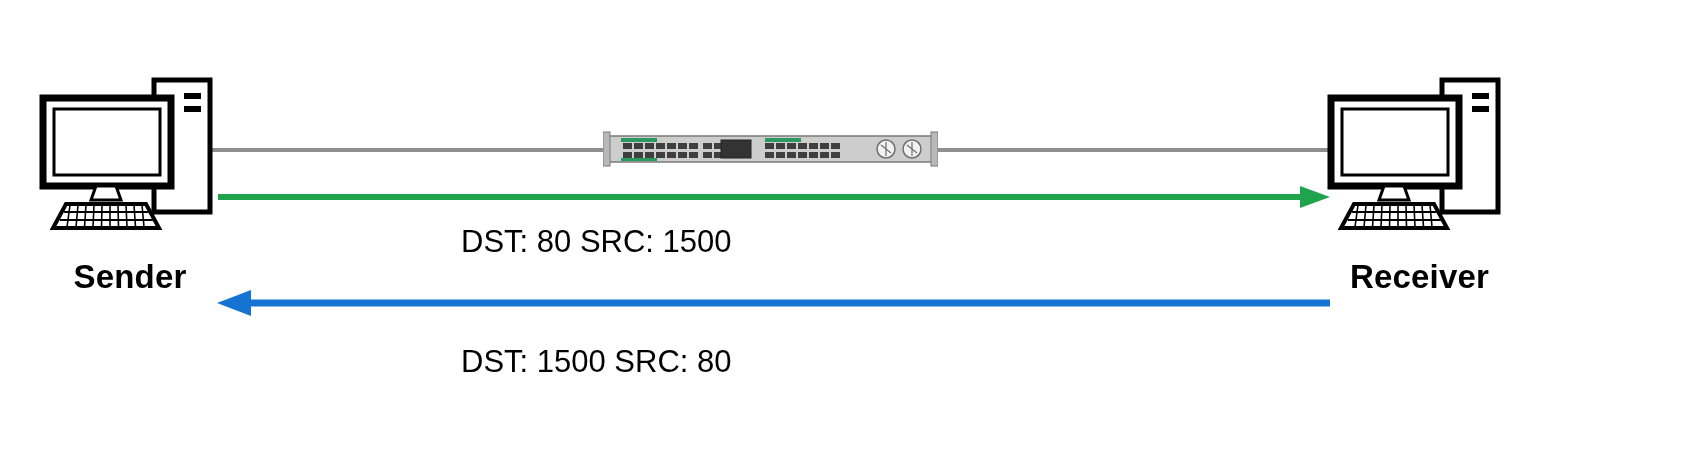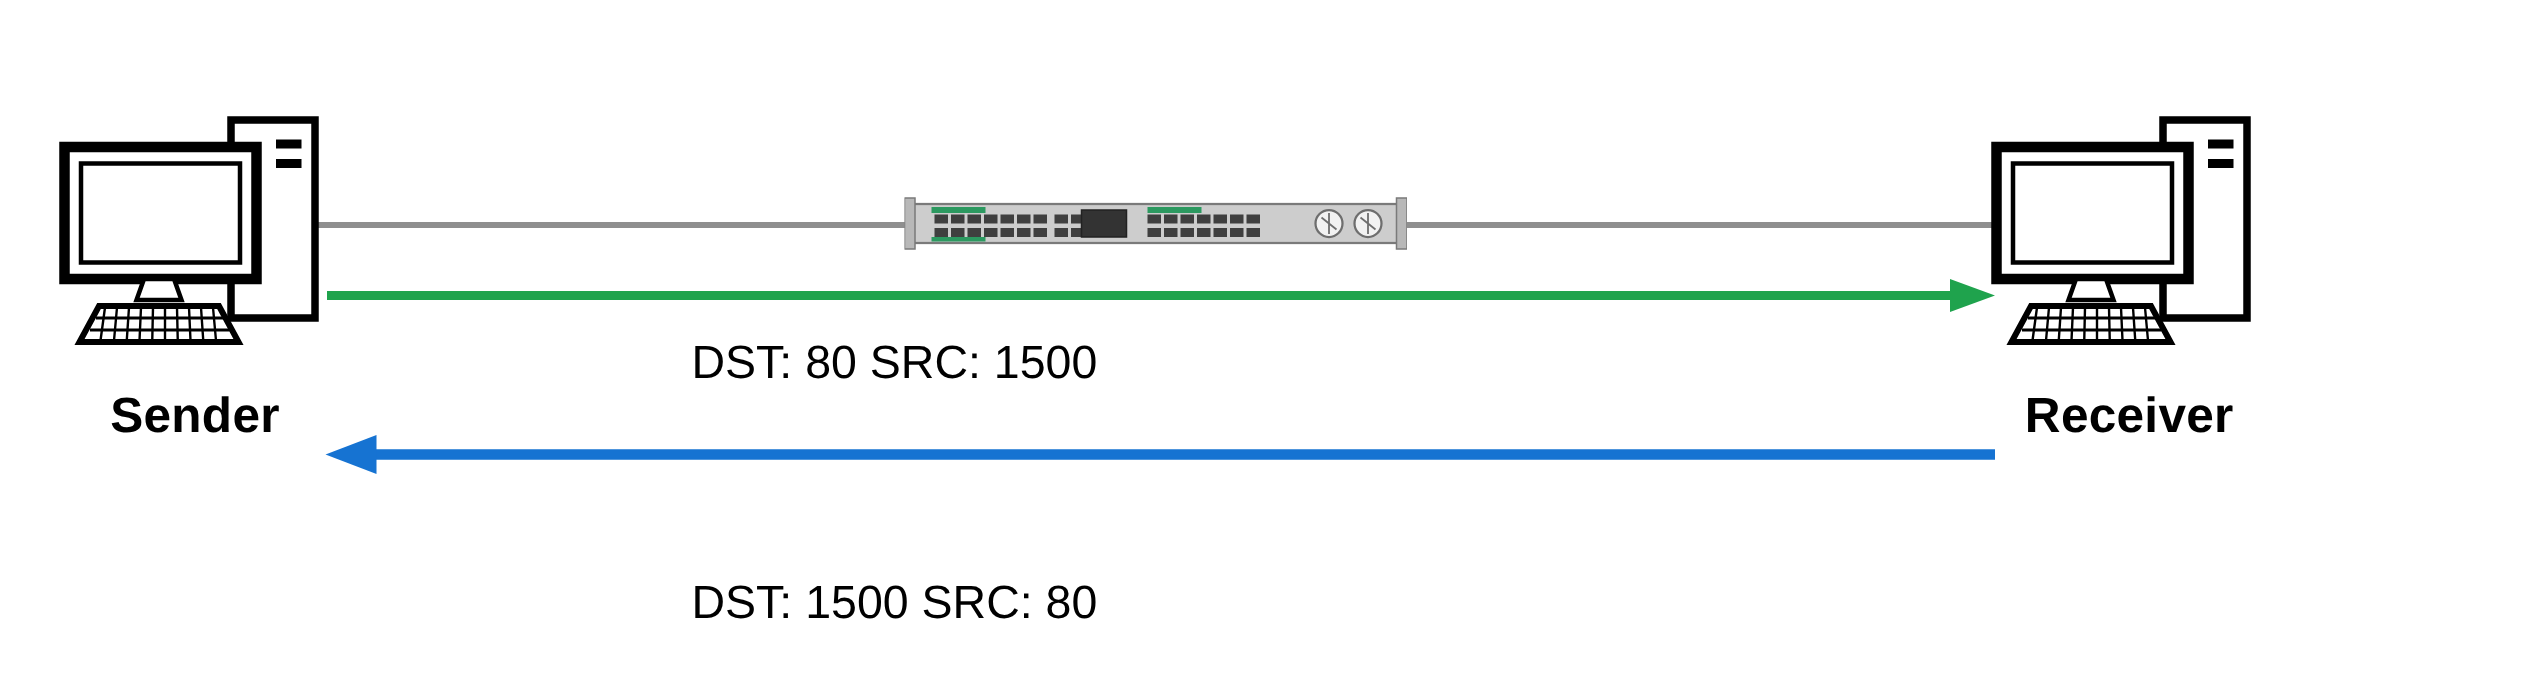--- a/index.html
+++ b/index.html
@@ -29,21 +29,21 @@
   }
 
   .sender-icon   { left: 38px;   top: 76px;  }
   .receiver-icon { left: 1326px; top: 76px;  }
   .sender-name   { left: 35px;   top: 258px; width: 190px; }
   .receiver-name { left: 1322px; top: 258px; width: 195px; }
 
   .switch-box { left: 603px; top: 130px; }
 
   .request-label  { left: 461px; top: 224px; width: 680px; }
-  .response-label { left: 461px; top: 344px; width: 680px; margin-top: 40px; }
+  .response-label { left: 461px; top: 344px; width: 680px; }
 
   #wire-layer { left: 0; top: 0; }
 </style>
 </head>
 <body>
 
 <div id="canvas">
 
   <svg id="wire-layer" class="abs" width="1682" height="458" viewBox="0 0 1682 458">
 

